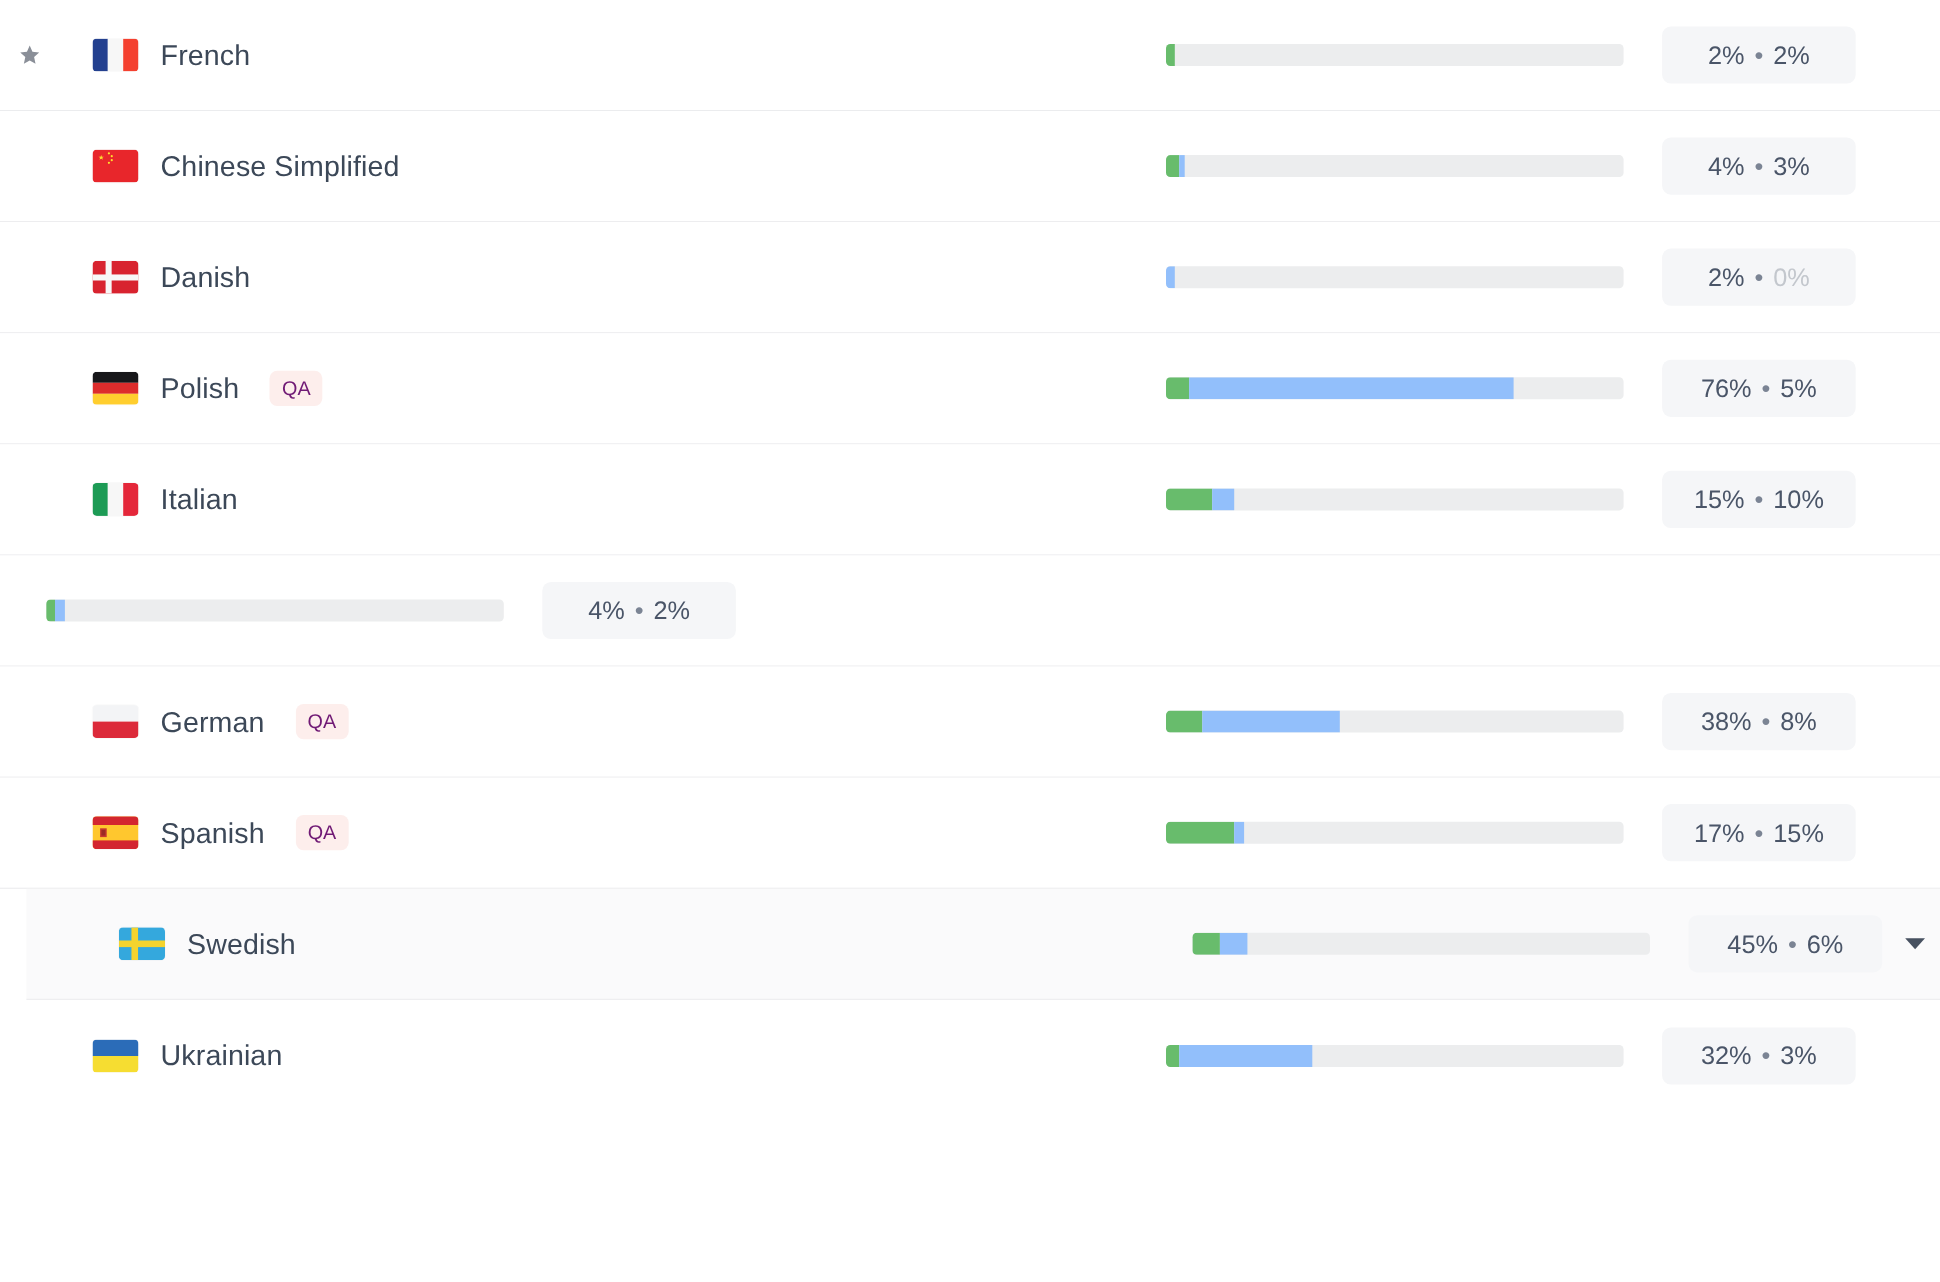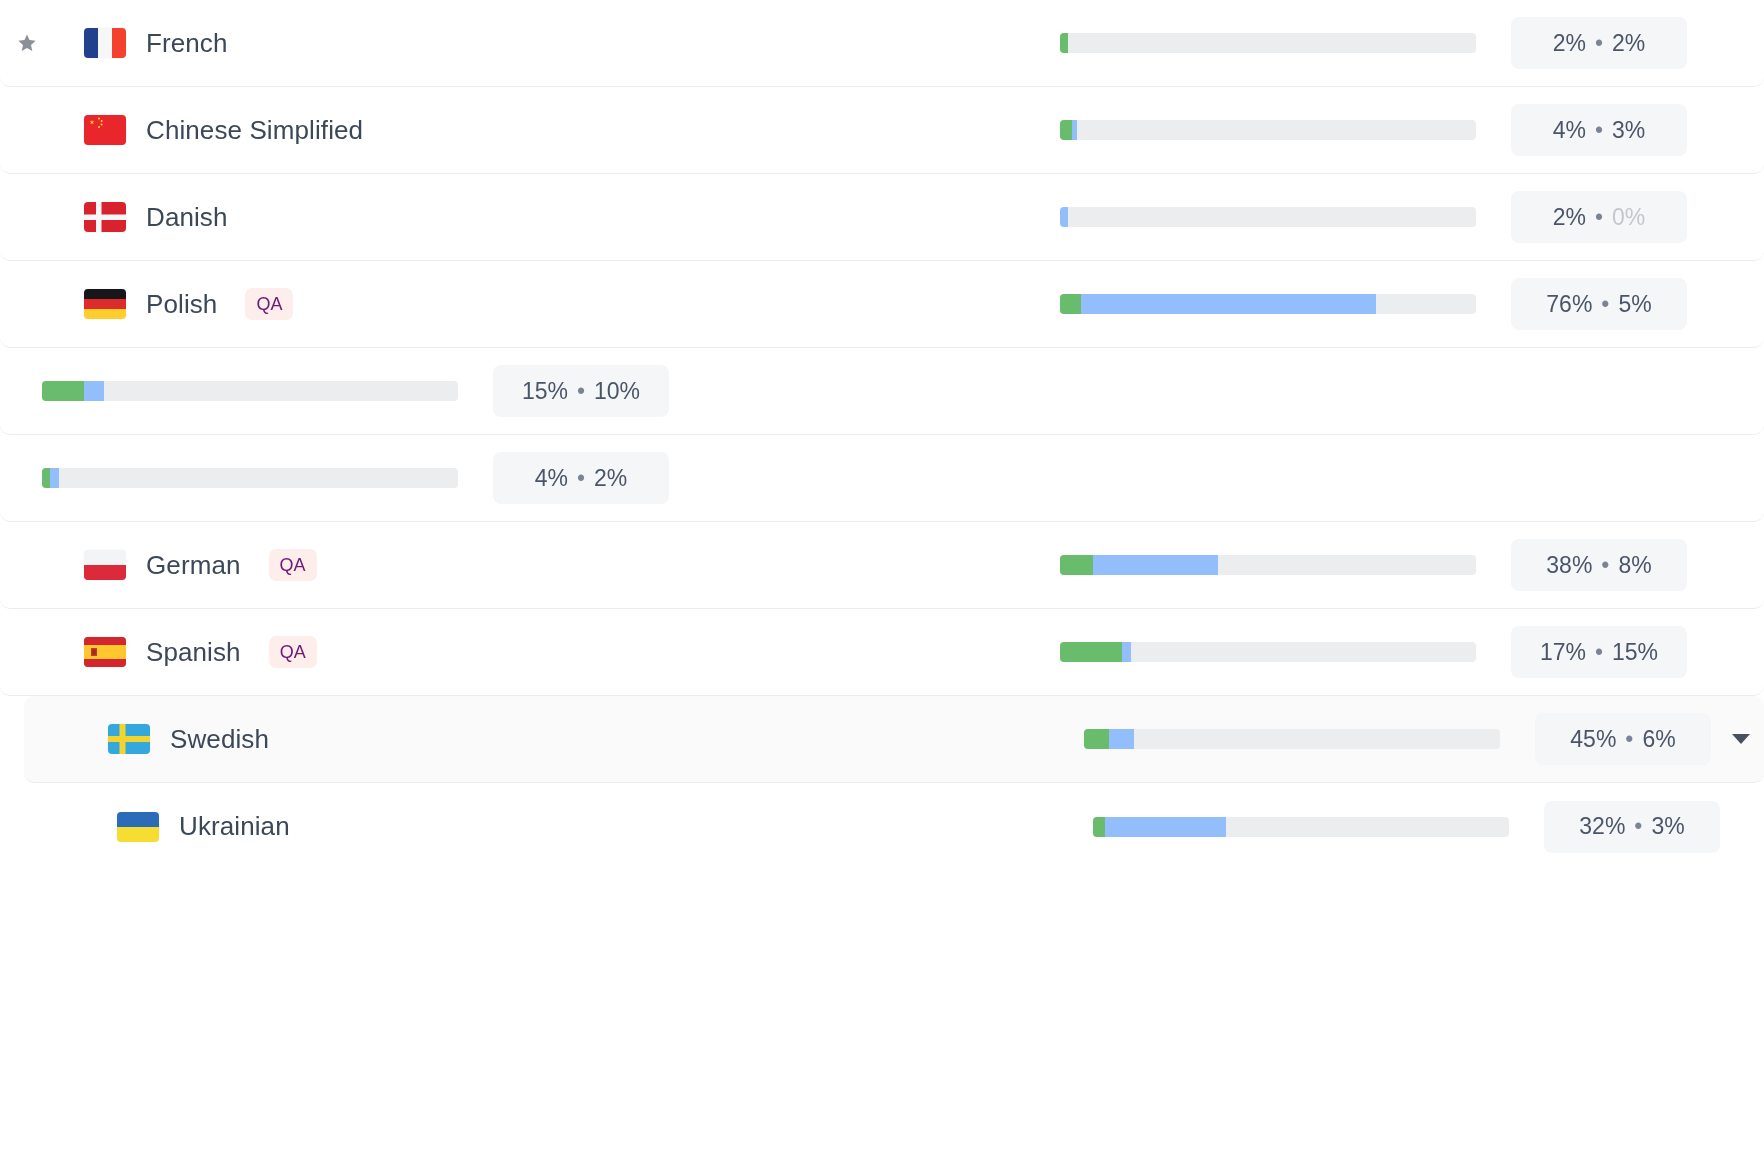--- a/index.html
+++ b/index.html
@@ -16,28 +16,27 @@
     background: #ffffff;
     overflow: hidden;
   }
   .lang-list {
     width: 100%;
   }
   .lang-row {
     position: relative;
     display: flex;
     align-items: center;
-    height: 87px;
+    height: 101px;
     border-bottom: 1px solid #ebecee;
     background: #ffffff;
-    border-radius: 10px;
   }
   .lang-row.first { border-top: none; }
   .lang-row.highlight { background: #fafafb; margin-left: 24px; }
-  .lang-row.no-border { border-bottom: none; padding-left: 33px; }
+  .lang-row.no-border { border-bottom: none; }
 
   
   .star-cell {
     width: 42px;
     min-width: 42px;
     display: flex;
     align-items: center;
     justify-content: center;
     padding-left: 12px;
   }
@@ -283,20 +282,30 @@
         <div class="caret-cell">
           <span class="caret hidden"></span>
         </div>
       </div>
       <div class="lang-row">
         <div class="star-cell">
           <span class="star-icon hidden"><svg viewBox="0 0 20 20">
               <polygon points="10,1.4 12.5,7 18.6,7.7 14,11.9 15.3,18 10,14.9 4.7,18 6,11.9 1.4,7.7 7.5,7" fill="#8a8f98"></polygon>
             </svg></span>
         </div>
+        <div class="name-cell">
+          <span class="flag">
+            <svg viewBox="0 0 42 30">
+              <rect width="14" height="30" fill="#1d9b55"></rect>
+              <rect x="14" width="14" height="30" fill="#f7f7f7"></rect>
+              <rect x="28" width="14" height="30" fill="#e4273a"></rect>
+            </svg>
+          </span>
+          <span class="lang-name">Italian</span>
+        </div>
         <div class="progress-cell">
           <div class="track">
             <div class="seg-green" style="width: 41.6px;"></div>
             <div class="seg-blue" style="width: 20.8px;"></div>
           </div>
         </div>
         <div class="pct-cell">
           <div class="pct-badge">
             <span class="pct-primary">15%</span>
             <span class="pct-dot">•</span>

